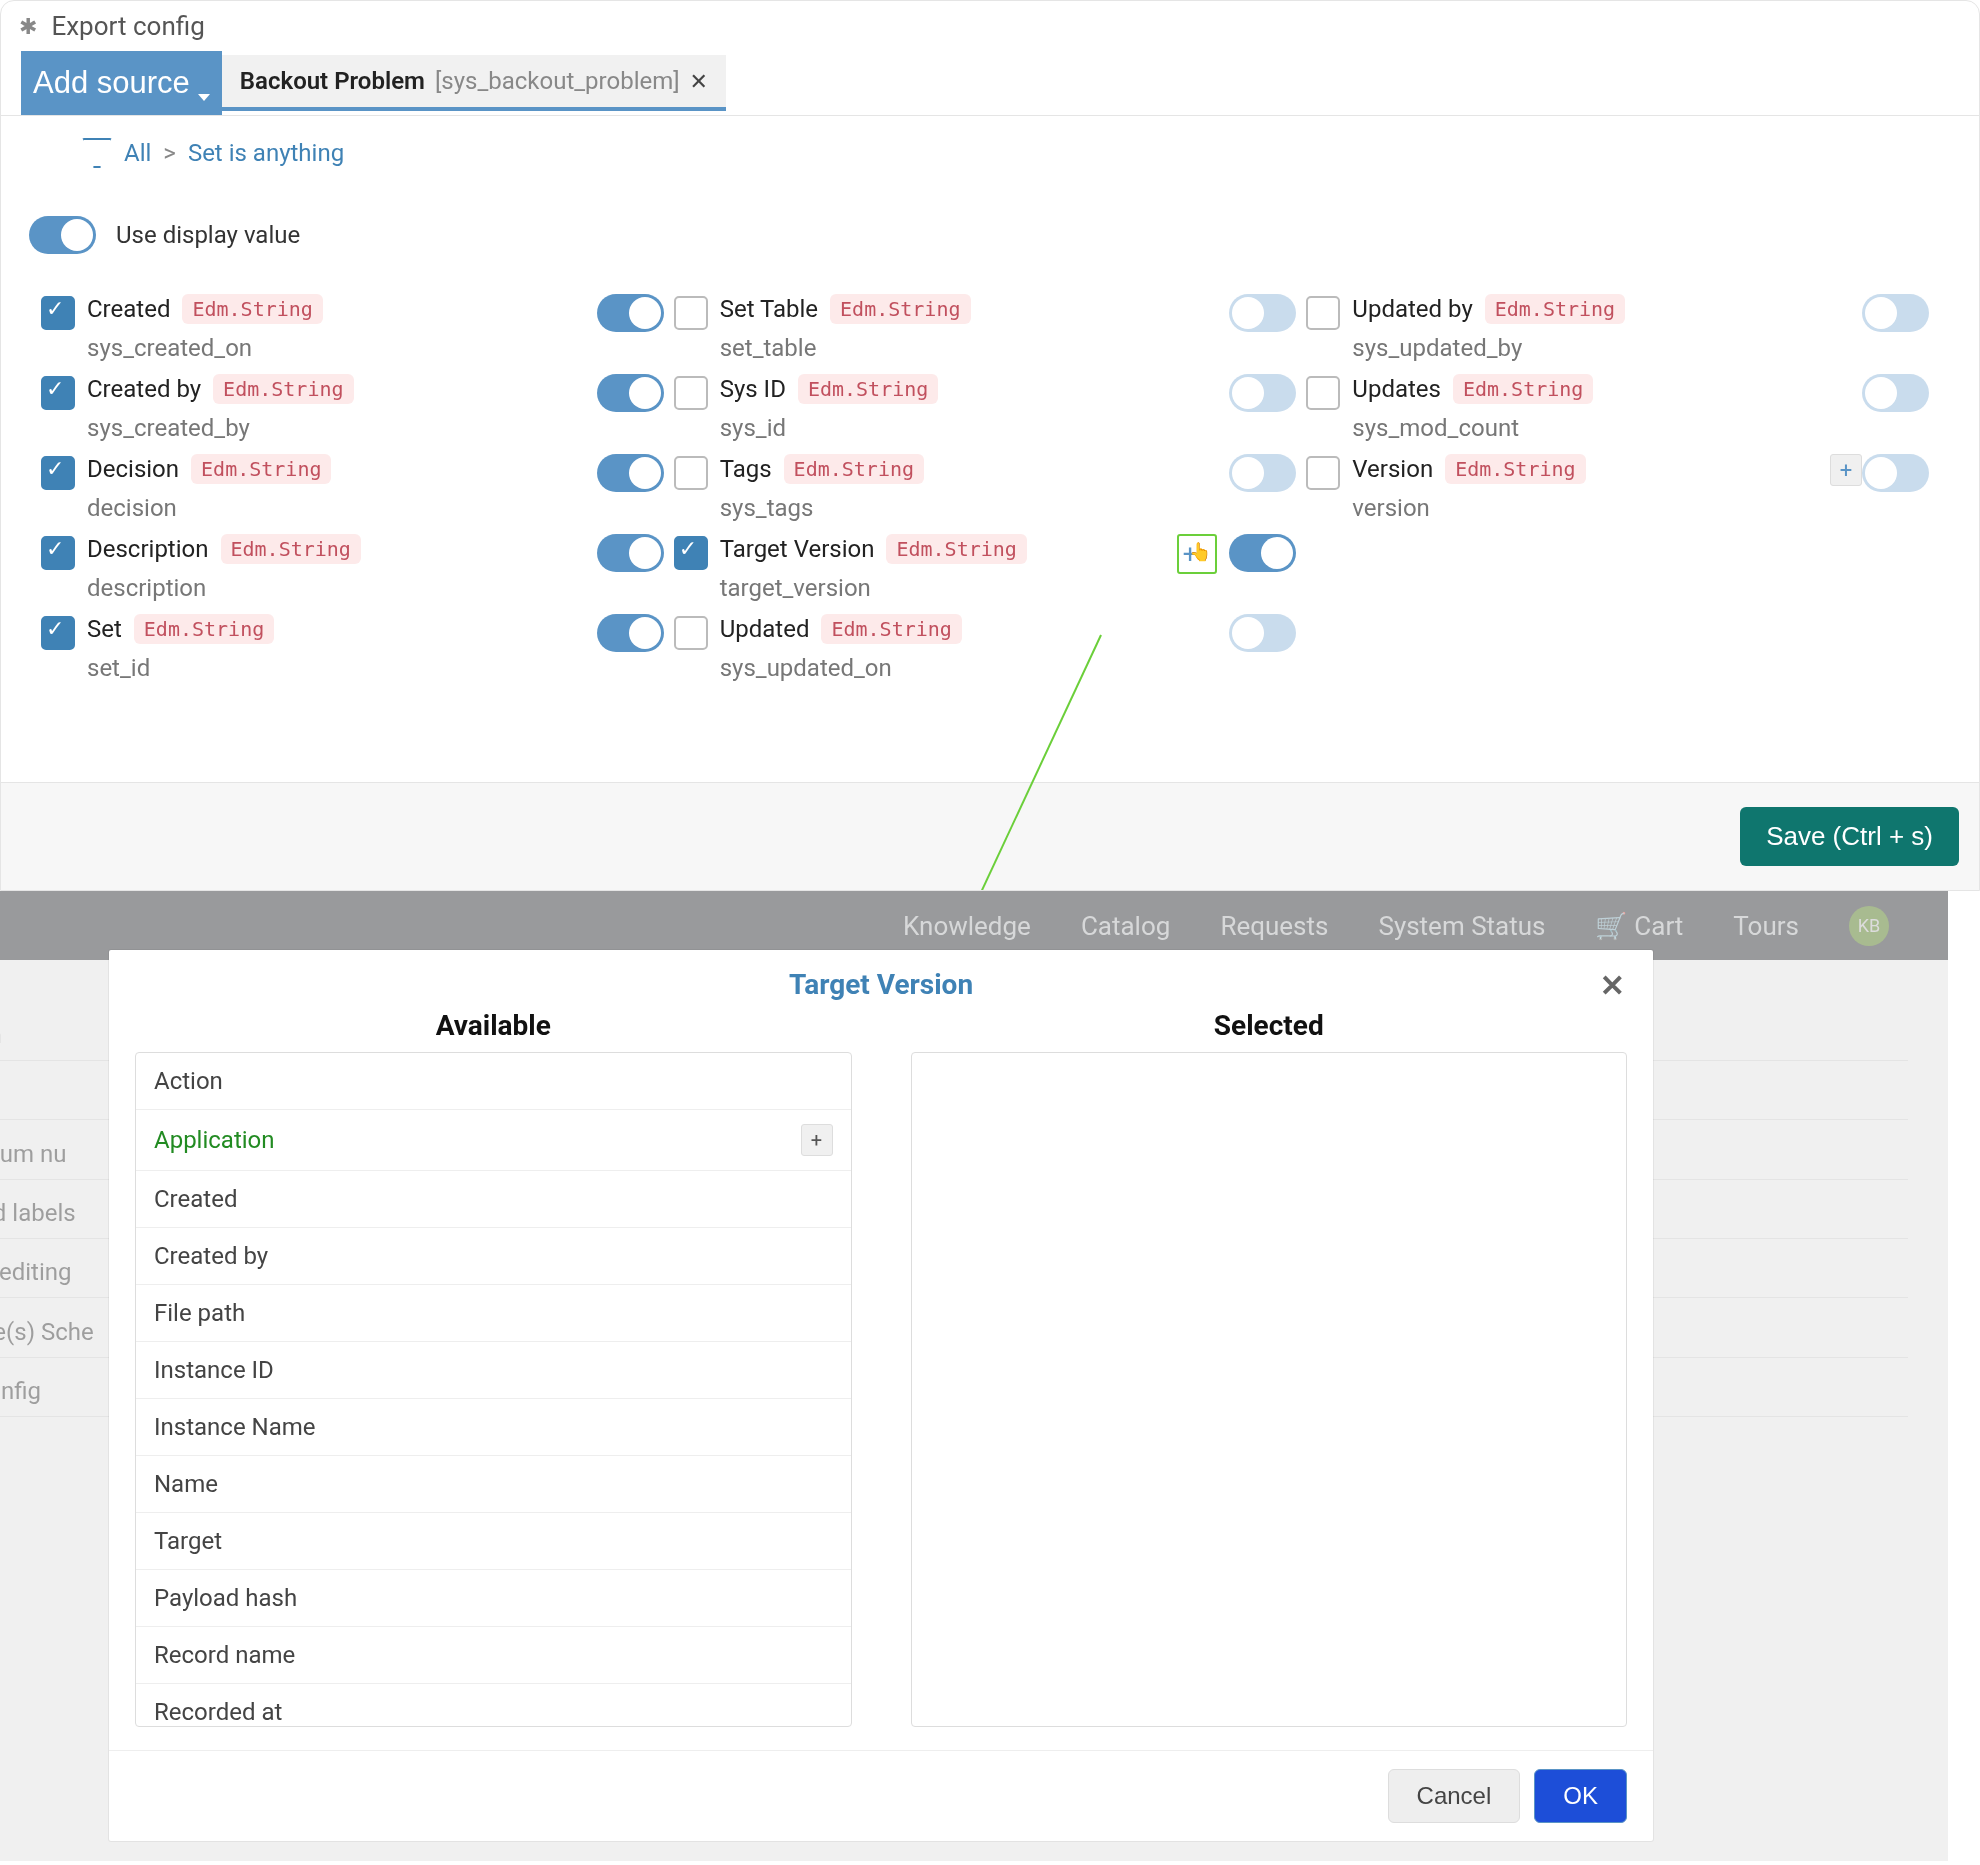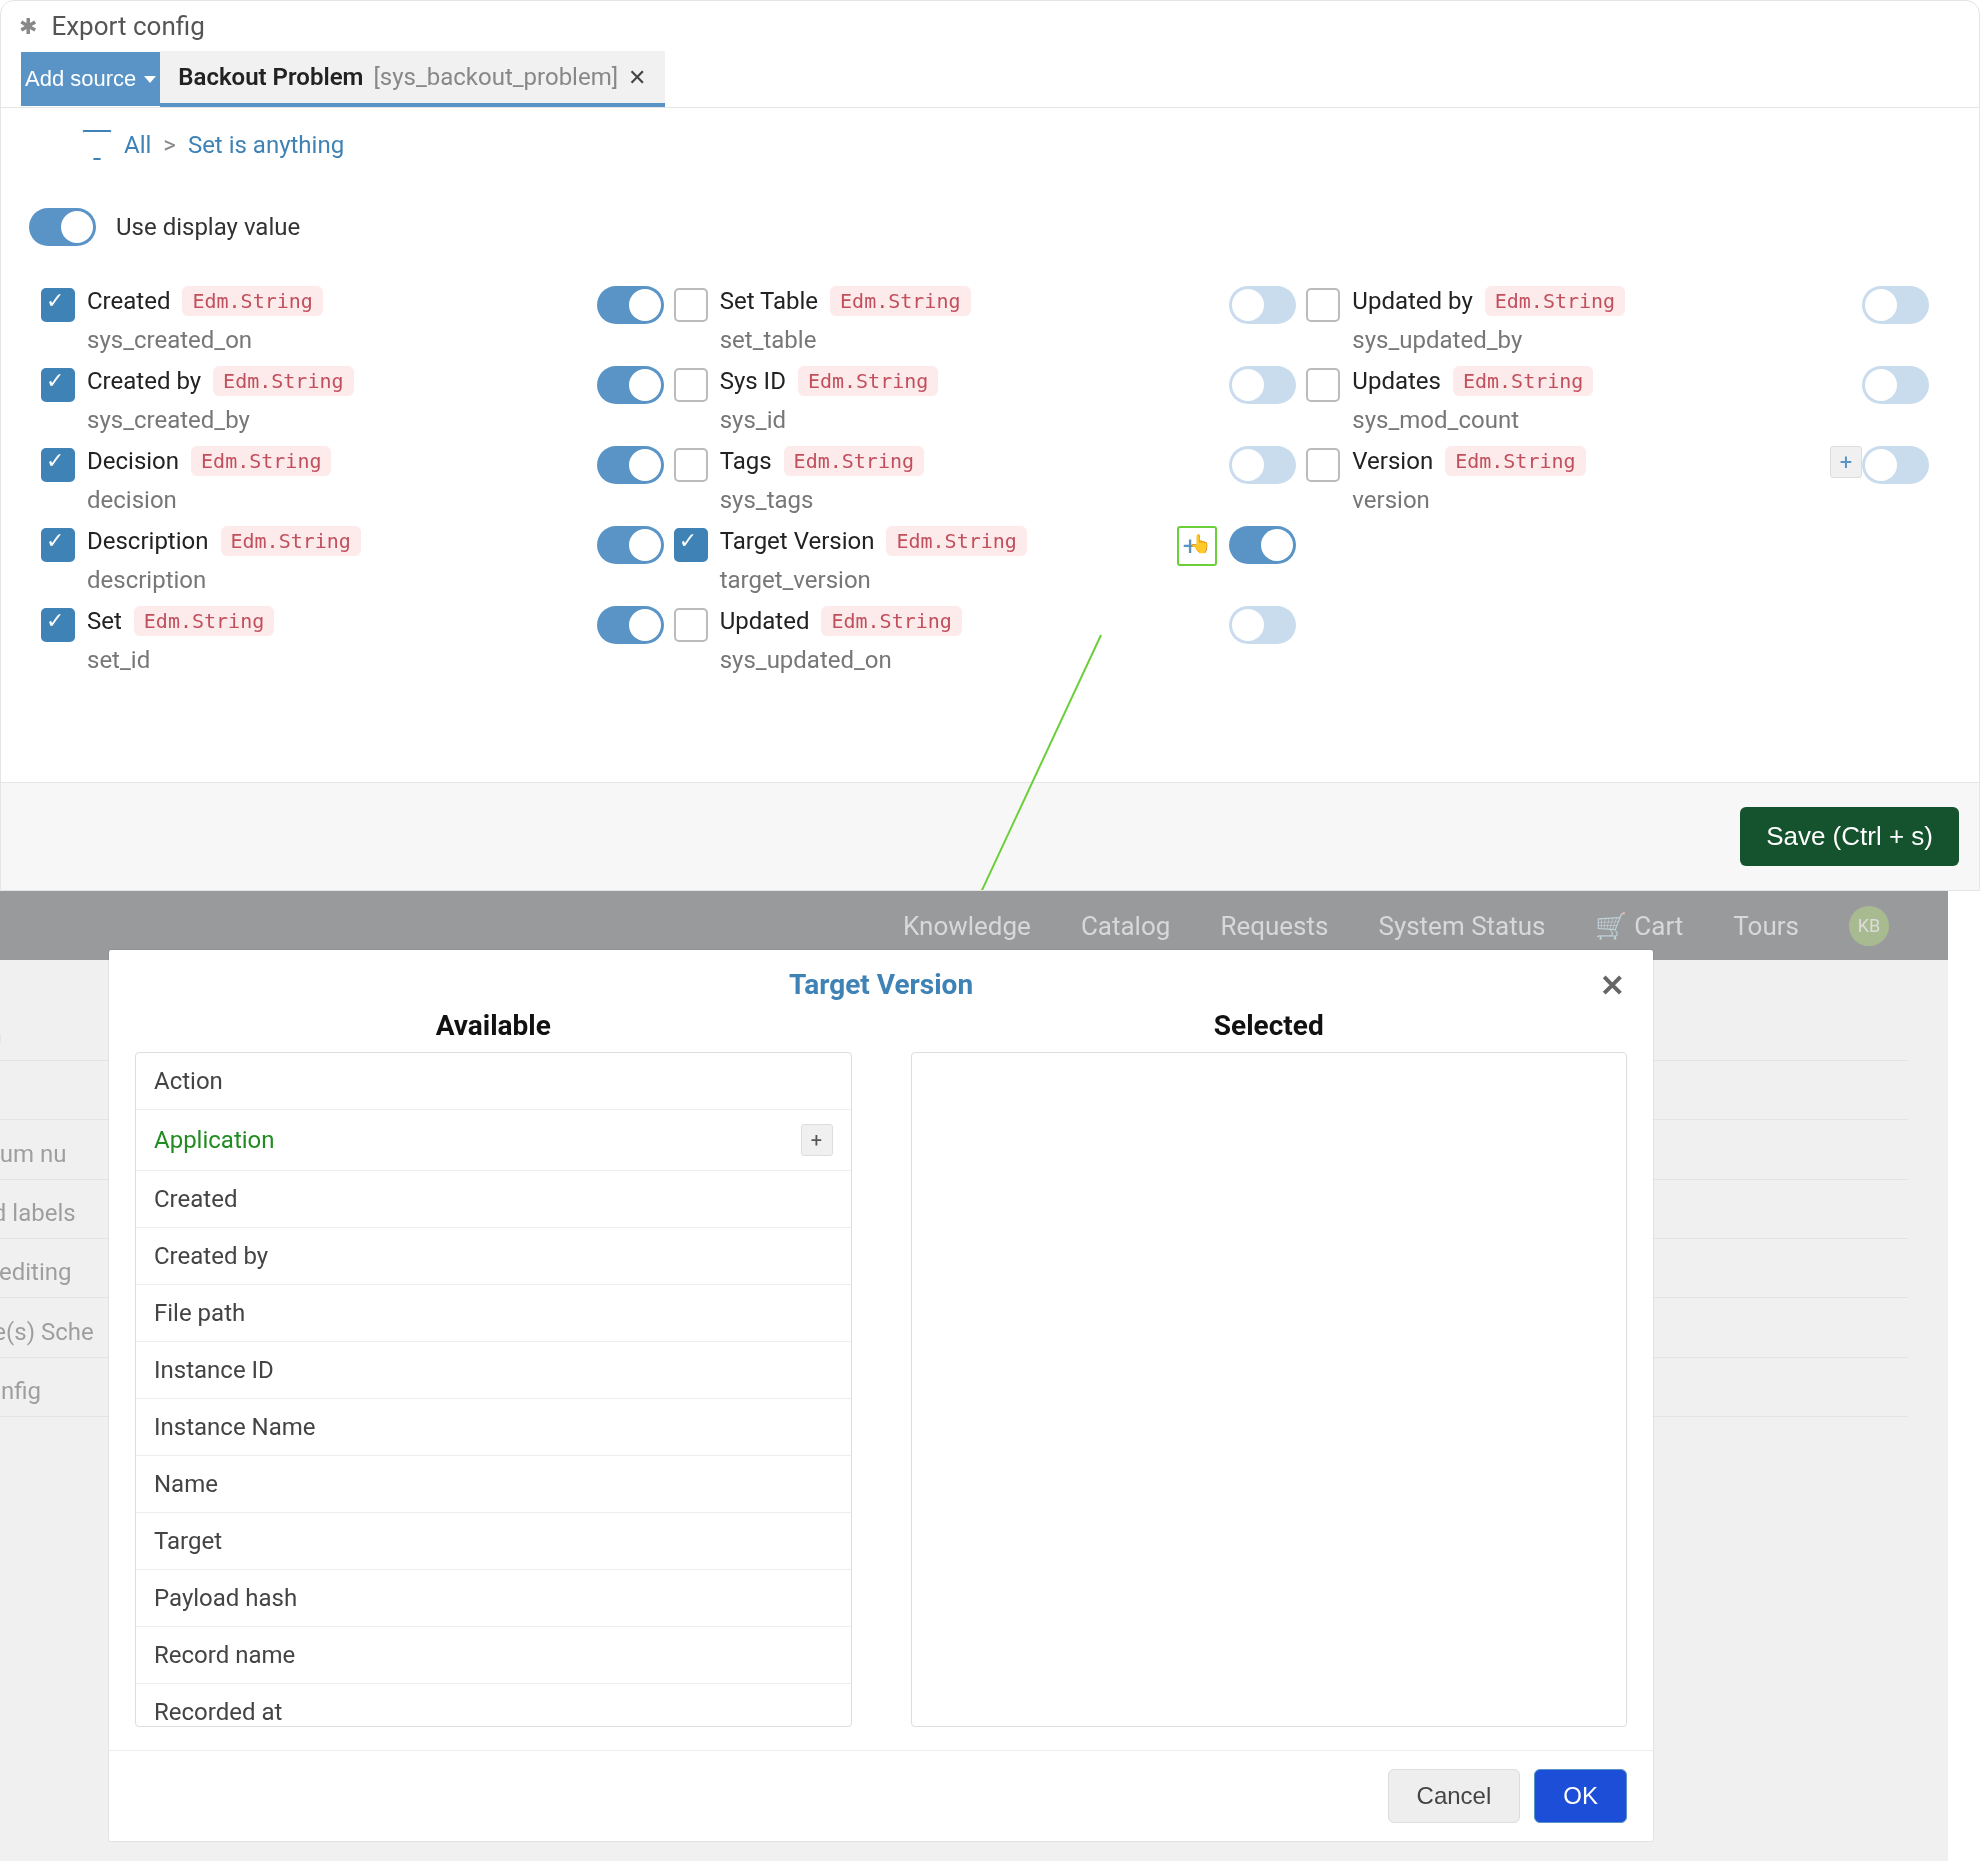--- a/index.html
+++ b/index.html
@@ -1,20 +1,20 @@
 <!DOCTYPE html>
 <html><head>
 <meta charset="utf-8">
 <style>
 html,body{margin:0;padding:0;font-family:-apple-system,BlinkMacSystemFont,"Segoe UI",Roboto,Arial,sans-serif;font-size:24px;color:#333;background:#fff}
 .top-screen{position:relative;width:1980px;height:891px;border:1px solid #e5e5e5;border-radius:14px 14px 0 0;box-sizing:border-box;overflow:hidden}
 .top-header{display:flex;align-items:center;gap:10px;padding:10px 18px;color:#555;font-size:26px}
 .star{color:#888;font-size:22px;margin-right:4px}
 .tabbar{display:flex;align-items:center;padding-left:20px;border-bottom:1px solid #e5e5e5}
-.addsrc{background:#5a94c6;color:#fff;border:none;padding:14px 4px;font-size:22px;cursor:pointer;display:flex;align-items:center;gap:8px}
+.addsrc{background:#5a94c6;color:#fff;border:none;padding:14px 12px;font-size:31px;cursor:pointer;display:flex;align-items:flex-end;gap:8px}
 .addsrc .caret{border-left:6px solid transparent;border-right:6px solid transparent;border-top:7px solid #fff}
 .tab{background:#f1f1f1;border-bottom:4px solid #5a94c6;padding:12px 18px;display:flex;align-items:center;gap:10px;color:#666}
 .tab .name{color:#222;font-weight:600}
 .tab .key{color:#888}
 .tab .x{color:#444;font-size:22px;cursor:pointer}
 .filterbar{display:flex;align-items:center;gap:12px;padding:22px 81px 8px}
 .funnel{width:26px;height:26px;border:2px solid #3f82b5;border-radius:2px;clip-path:polygon(0 0,100% 0,62% 55%,62% 100%,38% 100%,38% 55%);background:#fff}
 .link{color:#3f82b5;cursor:pointer}
 .dispval{display:flex;align-items:center;gap:20px;padding:40px 28px 24px}
 .toggle{width:67px;height:38px;border-radius:20px;position:relative;cursor:pointer}
@@ -35,21 +35,21 @@
 .ft{width:67px;height:38px;border-radius:20px;margin-right:10px;position:relative}
 .ft.on{background:#5a94c6}
 .ft.off{background:#c9dced}
 .ft::after{content:"";position:absolute;top:3px;width:32px;height:32px;border-radius:50%;background:#fff}
 .ft.on::after{right:3px}
 .ft.off::after{left:3px}
 .plusbox{width:36px;height:36px;border:2px solid #6bcf3a;border-radius:3px;display:flex;align-items:center;justify-content:center;color:#5a94c6;font-size:26px;margin-right:12px;cursor:pointer}
 .plusbox.mini{border:1px solid #ddd;background:#f0f0f0;width:30px;height:30px;font-size:22px;margin-right:0}
 .cursor{font-size:18px;margin-top:-6px;margin-left:-8px}
 .footerbar{position:absolute;bottom:0;left:0;right:0;background:#f7f7f7;border-top:1px solid #e5e5e5;padding:24px 20px;display:flex;justify-content:flex-end}
-.save{background:#14532d;color:#fff;border:none;padding:14px 26px;font-size:26px;border-radius:6px;cursor:pointer}
+.save{background:#0f766e;color:#fff;border:none;padding:14px 26px;font-size:26px;border-radius:6px;cursor:pointer}
 .callout-line{position:absolute;border-left:2px solid #6bcf3a;transform-origin:top;z-index:4}
 .bottom-screen{position:relative;width:1948px;height:970px}
 .bg-cover{position:absolute;inset:0;background:rgba(230,230,230,.6);z-index:1}
 .navbar{position:absolute;top:0;left:0;right:0;height:69px;background:#262a2d;display:flex;align-items:center;justify-content:flex-end;gap:50px;padding:0 59px;color:#c0c3c6;font-size:26px;z-index:0}
 .navbar .avatar{width:40px;height:40px;border-radius:50%;background:#4d7c0f;color:#ccc;font-size:18px;display:flex;align-items:center;justify-content:center}
 .bgrow{position:absolute;left:-59px;right:40px;height:50px;border-bottom:1px solid #e0e0e0;color:#333;display:flex;align-items:center;padding-left:20px;z-index:0}
 .modal{position:absolute;top:59px;left:109px;width:1544px;height:891px;background:#fff;border-radius:2px;box-shadow:0 0 0 1px rgba(0,0,0,.05);z-index:5;display:flex;flex-direction:column}
 .modal-title{color:#3f82b5;font-weight:700;font-size:28px;text-align:center;padding:18px 0 8px;position:relative}
 .modal-close{position:absolute;right:28px;top:18px;font-size:30px;color:#666;cursor:pointer}
 .cols{display:flex;gap:59px;padding:0 26px;flex:1;min-height:0}

